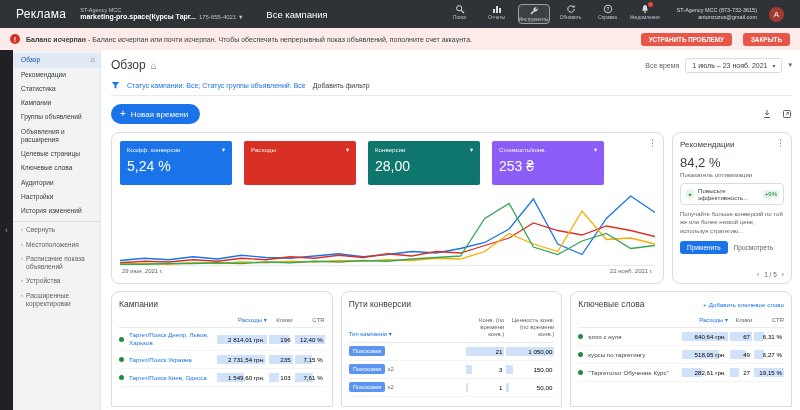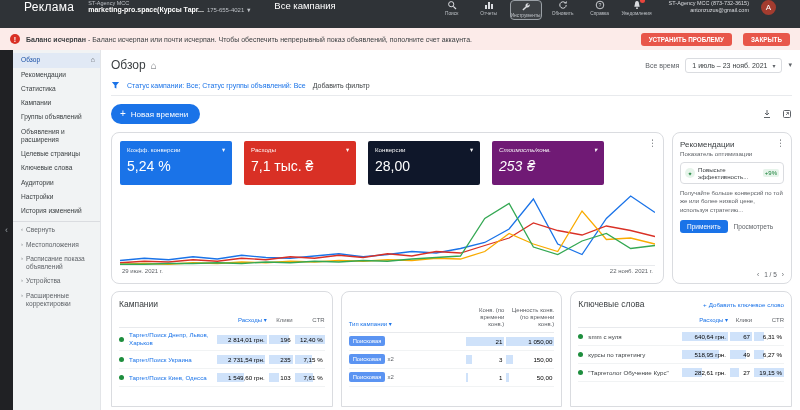--- a/index.html
+++ b/index.html
@@ -1,18 +1,18 @@
 <!DOCTYPE html>
 <html><head>
 <meta charset="utf-8">
 <style>
 *{margin:0;padding:0;box-sizing:border-box}
 html,body{width:800px;height:410px;overflow:hidden;background:#fff;font-family:"Liberation Sans",sans-serif}
 
-.topbar{height:28px;background:#2f3337;display:flex;align-items:flex-start;color:#fff;padding:0 24px;gap:8px}
+.topbar{height:28px;background:#2f3337;display:flex;align-items:center;color:#fff;padding:0 16px;gap:8px}
 .logo{font-size:12px;letter-spacing:.3px;white-space:nowrap}
 .acct{line-height:1.15;margin-left:6px;white-space:nowrap}
 .acct .l1{font-size:5.5px;color:#bdc1c6}
 .acct .l2{font-size:7px;font-weight:bold;display:flex;align-items:center;gap:3px}
 .acct .id{font-weight:normal;color:#bdc1c6;font-size:6px}
 .caret{color:#bdc1c6;font-size:6px}
 .tb-title{font-size:9.5px;margin-left:16px;white-space:nowrap}
 .spacer{flex:1}
 .tb-nav{display:flex;gap:5px;align-items:flex-start}
 .tb-icon{display:flex;flex-direction:column;align-items:center;width:32px;color:#dadce0;cursor:pointer}
@@ -301,30 +301,29 @@
                   <span>Коэфф. конверсии</span>
                   <span>▾</span>
                 </div>
                 <div class="m-value">5,24 %</div>
               </div>
               <div class="metric" style="background: rgb(217, 48, 37);">
                 <div class="m-label">
                   <span>Расходы</span>
                   <span>▾</span>
                 </div>
-                <div class="m-value">7,1 тыс. ₴</div>
               </div>
-              <div class="metric" style="background: #0f172a;">
+              <div class="metric" style="background: #0f766e;">
                 <div class="m-label">
                   <span>Конверсии</span>
                   <span>▾</span>
                 </div>
                 <div class="m-value">28,00</div>
               </div>
-              <div class="metric" style="background: #701a75; font-style: italic;">
+              <div class="metric" style="background: #8b5cf6;">
                 <div class="m-label">
                   <span>Стоимость/конв.</span>
                   <span>▾</span>
                 </div>
                 <div class="m-value">253 ₴</div>
               </div>
             </div>
           <div class="chart-wrap">
             <svg class="chart" viewBox="0 0 100 100" preserveAspectRatio="none">
                 <polyline points="0.00,94 4.55,91 9.09,93 13.64,89 18.18,92 22.73,87 27.27,90 31.82,91 36.36,88 40.91,85 45.45,89 50.00,86 54.55,82 59.09,84 63.64,78 68.18,70 72.73,52 77.27,12 81.82,72 86.36,86 90.91,38 95.45,8 100.00,30" fill="none" stroke="#1a73e8" stroke-width="1.3" vector-effect="non-scaling-stroke"></polyline>
@@ -351,20 +350,21 @@
           <span class="mi">
             <svg viewBox="0 0 10 10" width="10" height="10">
                 <rect x="1.5" y="1.5" width="7" height="7" rx="1" fill="none" stroke="#5f6368"></rect>
                 <path d="M4 6l2.5-2.5M4.5 3.5h2v2" stroke="#5f6368" fill="none" stroke-width=".8"></path>
               </svg>
           </span>
         </div>
         <div class="reco">
           <span class="kebab">⋮</span>
           <div class="reco-title">Рекомендации</div>
+          <div class="score">84,2 %</div>
           <div class="score-label">Показатель оптимизации</div>
           <div class="sub-card">
             <span class="spark">✦</span>
             <span class="sub-title">Повысьте эффективность...</span>
             <span class="delta">+9%</span>
           </div>
           <div class="reco-desc">Получайте больше конверсий по той же или более низкой цене, используя стратегию...</div>
           <div class="reco-btns">
             <button class="apply">Применить</button>
             <span class="view">Просмотреть</span>
@@ -409,20 +409,23 @@
               <span class="dot"></span>
               <span class="cname">Таргет/Поиск Киев, Одесса</span>
               <span class="cell"><i style="width:55%"></i><b>1 549,60 грн.</b></span>
               <span class="cell"><i style="width:44%"></i><b>103</b></span>
               <span class="cell"><i style="width:61%"></i><b>7,61 %</b></span>
             </div>
           </div>
       </div>
 
       <div class="bcard">
+        <div class="bcard-head">
+          <span>Пути конверсии</span>
+        </div>
         <div class="thead g-path">
             <span class="hc sorted">Тип кампании ▾</span>
             <span class="hc">Конв. (по времени конв.)</span>
             <span class="hc">Ценность конв. (по времени конв.)</span>
           </div>
         <div>
             <div class="trow g-path">
               <span class="ptype">
                 <span class="chip">Поисковая</span>
                 <span class="mult"></span>

